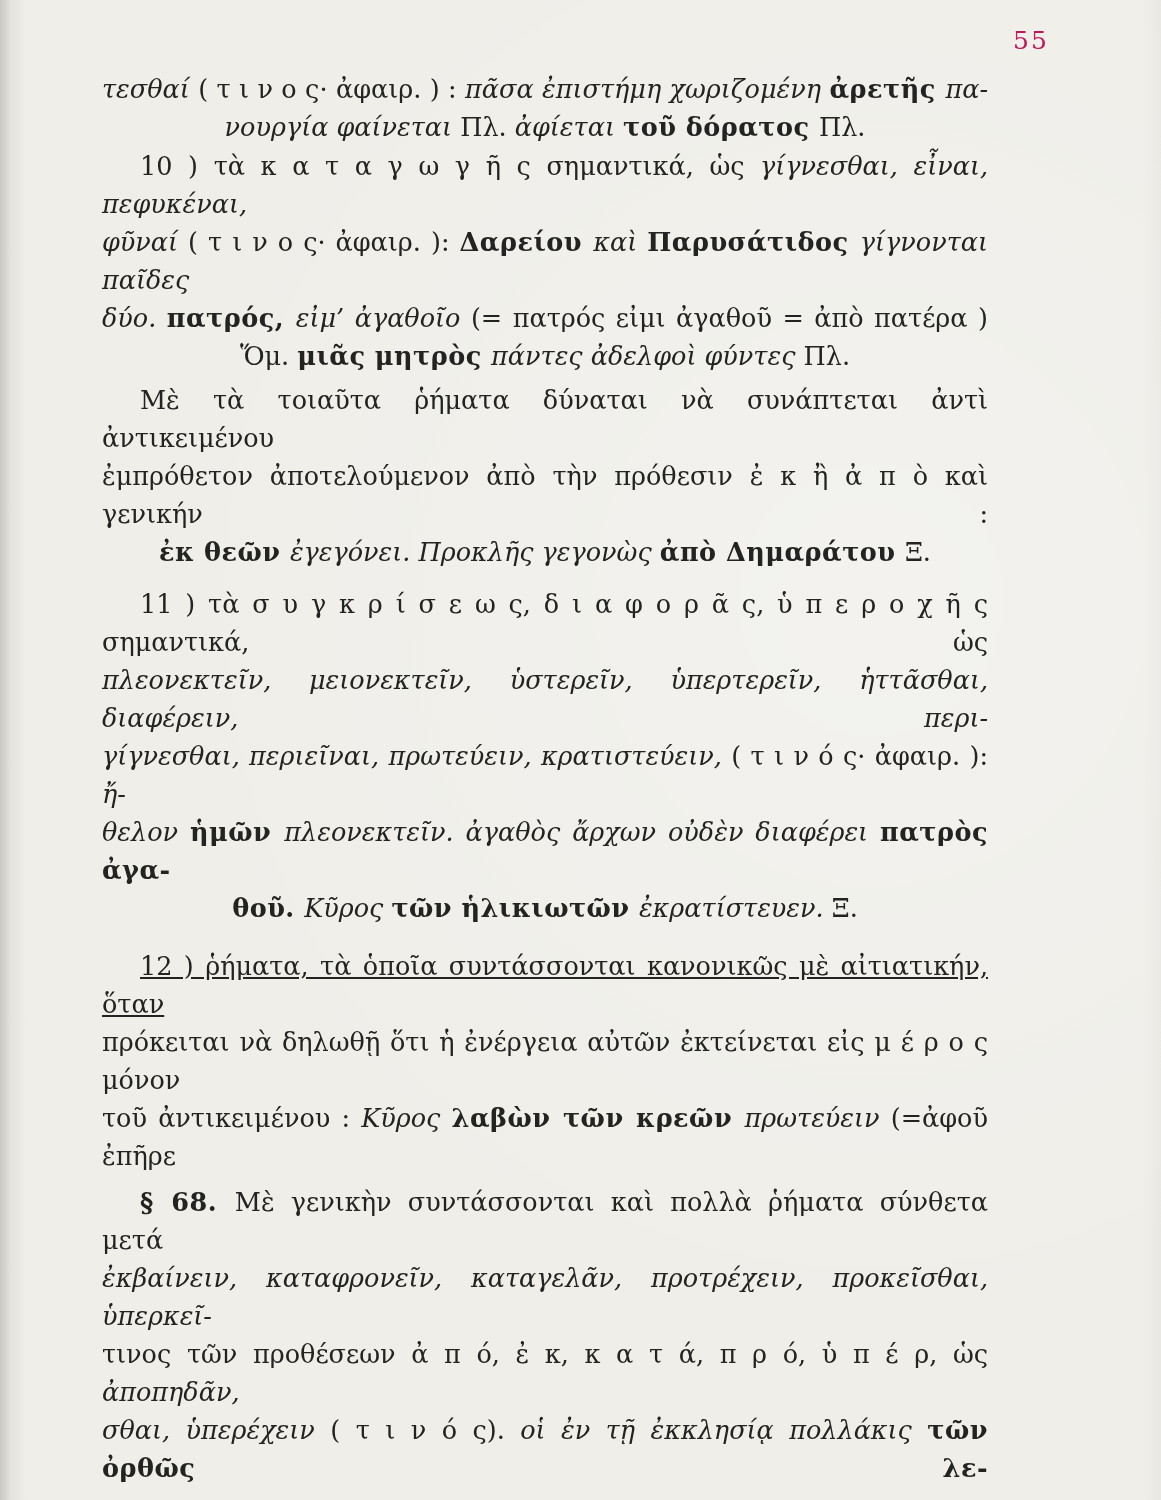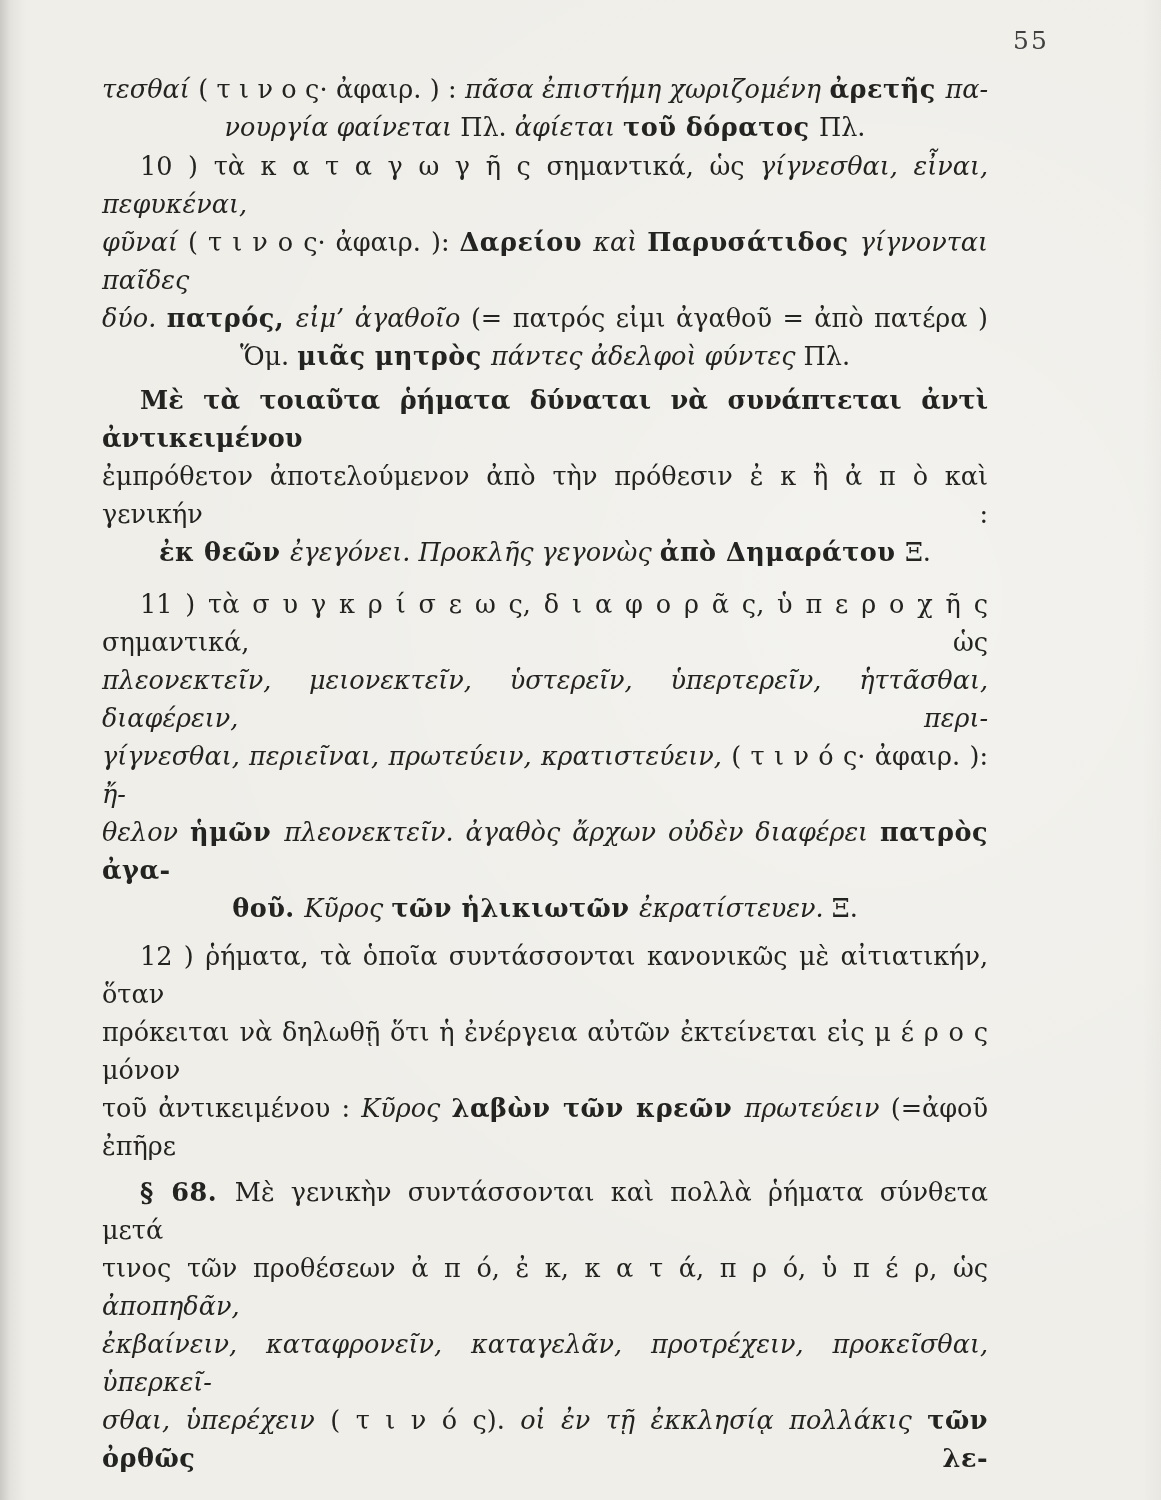--- a/index.html
+++ b/index.html
@@ -22,21 +22,21 @@
     background:
       linear-gradient(to right, rgba(105,103,96,0.28) 0px, rgba(140,138,130,0.12) 10px, rgba(0,0,0,0) 26px),
       radial-gradient(ellipse at 75% 40%, rgba(255,255,255,0.25), rgba(0,0,0,0) 60%),
       linear-gradient(to left, rgba(150,148,140,0.07) 0px, rgba(0,0,0,0) 18px);
   }
   .page-number {
     position: absolute;
     top: 26px;
     left: 1013px;
     font-size: 25px;
-    color: #404040;
+    color: #be185d;
     letter-spacing: 2px;
   }
   .text-block {
     position: absolute;
     left: 102px;
     top: 70px;
     width: 886px;
     color: #232321;
     font-size: 25.5px;
     line-height: 38px;
@@ -63,28 +63,28 @@
 
 <div class="page-number">55</div>
 
 <div class="text-block" style="color: rgb(35, 35, 33);">
     <div class="line just"><span class="r-i">τεσθαί </span><span class="r-n">( τ ι ν ο ς· ἀφαιρ. ) : </span><span class="r-i">πᾶσα ἐπιστήμη χωριζομένη </span><span class="r-b">ἀρετῆς </span><span class="r-i">πα-</span></div>
     <div class="line"><span class="r-i">νουργία φαίνεται </span><span class="r-n">Πλ. </span><span class="r-i">ἀφίεται </span><span class="r-b">τοῦ δόρατος </span><span class="r-n">Πλ.</span></div>
     <div class="line just ind" style="margin-top: 1px;"><span class="r-n">10 ) τὰ κ α τ α γ ω γ ῆ ς σημαντικά, ὡς </span><span class="r-i">γίγνεσθαι, εἶναι, πεφυκέναι,</span></div>
     <div class="line just"><span class="r-i">φῦναί </span><span class="r-n">( τ ι ν ο ς· ἀφαιρ. ): </span><span class="r-b">Δαρείου </span><span class="r-i">καὶ </span><span class="r-b">Παρυσάτιδος </span><span class="r-i">γίγνονται παῖδες</span></div>
     <div class="line just"><span class="r-i">δύο. </span><span class="r-b">πατρός, </span><span class="r-i">εἰμ’ ἀγαθοῖο </span><span class="r-n">(= πατρός εἰμι ἀγαθοῦ = ἀπὸ πατέρα )</span></div>
     <div class="line"><span class="r-n">Ὅμ. </span><span class="r-b">μιᾶς μητρὸς </span><span class="r-i">πάντες ἀδελφοὶ φύντες </span><span class="r-n">Πλ.</span></div>
-    <div class="line just ind" style="margin-top: 6px; font-weight: bold;"><span class="r-n">Μὲ τὰ τοιαῦτα ῥήματα δύναται νὰ συνάπτεται ἀντὶ ἀντικειμένου</span></div>
+    <div class="line just ind" style="margin-top: 6px;"><span class="r-n">Μὲ τὰ τοιαῦτα ῥήματα δύναται νὰ συνάπτεται ἀντὶ ἀντικειμένου</span></div>
     <div class="line just"><span class="r-n">ἐμπρόθετον ἀποτελούμενον ἀπὸ τὴν πρόθεσιν ἐ κ ἢ ἀ π ὸ καὶ γενικήν :</span></div>
     <div class="line"><span class="r-b">ἐκ θεῶν </span><span class="r-i">ἐγεγόνει. Προκλῆς γεγονὼς </span><span class="r-b">ἀπὸ Δημαράτου </span><span class="r-n">Ξ.</span></div>
     <div class="line just ind" style="margin-top: 14px;"><span class="r-n">11 ) τὰ σ υ γ κ ρ ί σ ε ω ς, δ ι α φ ο ρ ᾶ ς, ὑ π ε ρ ο χ ῆ ς σημαντικά, ὡς</span></div>
     <div class="line just"><span class="r-i">πλεονεκτεῖν, μειονεκτεῖν, ὑστερεῖν, ὑπερτερεῖν, ἡττᾶσθαι, διαφέρειν, περι-</span></div>
     <div class="line just"><span class="r-i">γίγνεσθαι, περιεῖναι, πρωτεύειν, κρατιστεύειν, </span><span class="r-n">( τ ι ν ό ς· ἀφαιρ. ): </span><span class="r-i">ἤ-</span></div>
     <div class="line just"><span class="r-i">θελον </span><span class="r-b">ἡμῶν </span><span class="r-i">πλεονεκτεῖν. ἀγαθὸς ἄρχων οὐδὲν διαφέρει </span><span class="r-b">πατρὸς ἀγα-</span></div>
     <div class="line"><span class="r-b">θοῦ. </span><span class="r-i">Κῦρος </span><span class="r-b">τῶν ἡλικιωτῶν </span><span class="r-i">ἐκρατίστευεν. </span><span class="r-n">Ξ.</span></div>
-    <div class="line just ind" style="margin-top: 10px;"><span class="r-n">12 ) ῥήματα, τὰ ὁποῖα συντάσσονται κανονικῶς μὲ αἰτιατικήν, ὅταν</span></div>
+    <div class="line just ind" style="margin-top: 20px; text-decoration: underline;"><span class="r-n">12 ) ῥήματα, τὰ ὁποῖα συντάσσονται κανονικῶς μὲ αἰτιατικήν, ὅταν</span></div>
     <div class="line just"><span class="r-n">πρόκειται νὰ δηλωθῇ ὅτι ἡ ἐνέργεια αὐτῶν ἐκτείνεται εἰς μ έ ρ ο ς μόνον</span></div>
     <div class="line just"><span class="r-n">τοῦ ἀντικειμένου : </span><span class="r-i">Κῦρος </span><span class="r-b">λαβὼν τῶν κρεῶν </span><span class="r-i">πρωτεύειν </span><span class="r-n">(=ἀφοῦ ἐπῆρε</span></div>
     <div class="line just ind" style="margin-top: 8px;"><span class="r-b">§ 68. </span><span class="r-n">Μὲ γενικὴν συντάσσονται καὶ πολλὰ ῥήματα σύνθετα μετά</span></div>
+    <div class="line just"><span class="r-i">ἐκβαίνειν, καταφρονεῖν, καταγελᾶν, προτρέχειν, προκεῖσθαι, ὑπερκεῖ-</span></div>
     <div class="line just"><span class="r-n">τινος τῶν προθέσεων ἀ π ό, ἐ κ, κ α τ ά, π ρ ό, ὑ π έ ρ, ὡς </span><span class="r-i">ἀποπηδᾶν,</span></div>
-    <div class="line just"><span class="r-i">ἐκβαίνειν, καταφρονεῖν, καταγελᾶν, προτρέχειν, προκεῖσθαι, ὑπερκεῖ-</span></div>
     <div class="line just"><span class="r-i">σθαι, ὑπερέχειν </span><span class="r-n">( τ ι ν ό ς). </span><span class="r-i">οἱ ἐν τῇ ἐκκλησίᾳ πολλάκις </span><span class="r-b">τῶν ὀρθῶς λε-</span></div>
   </div>
 
 </body></html>

